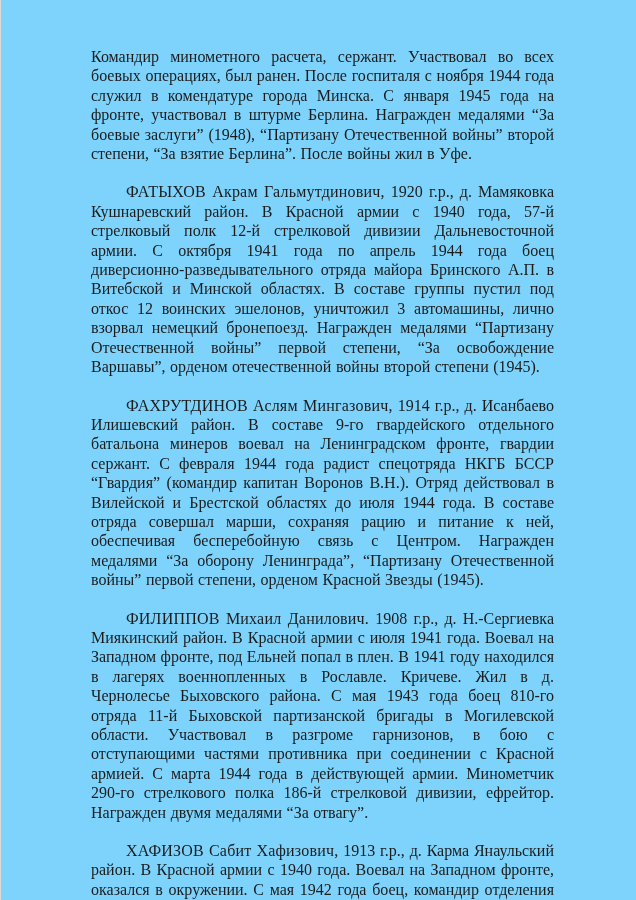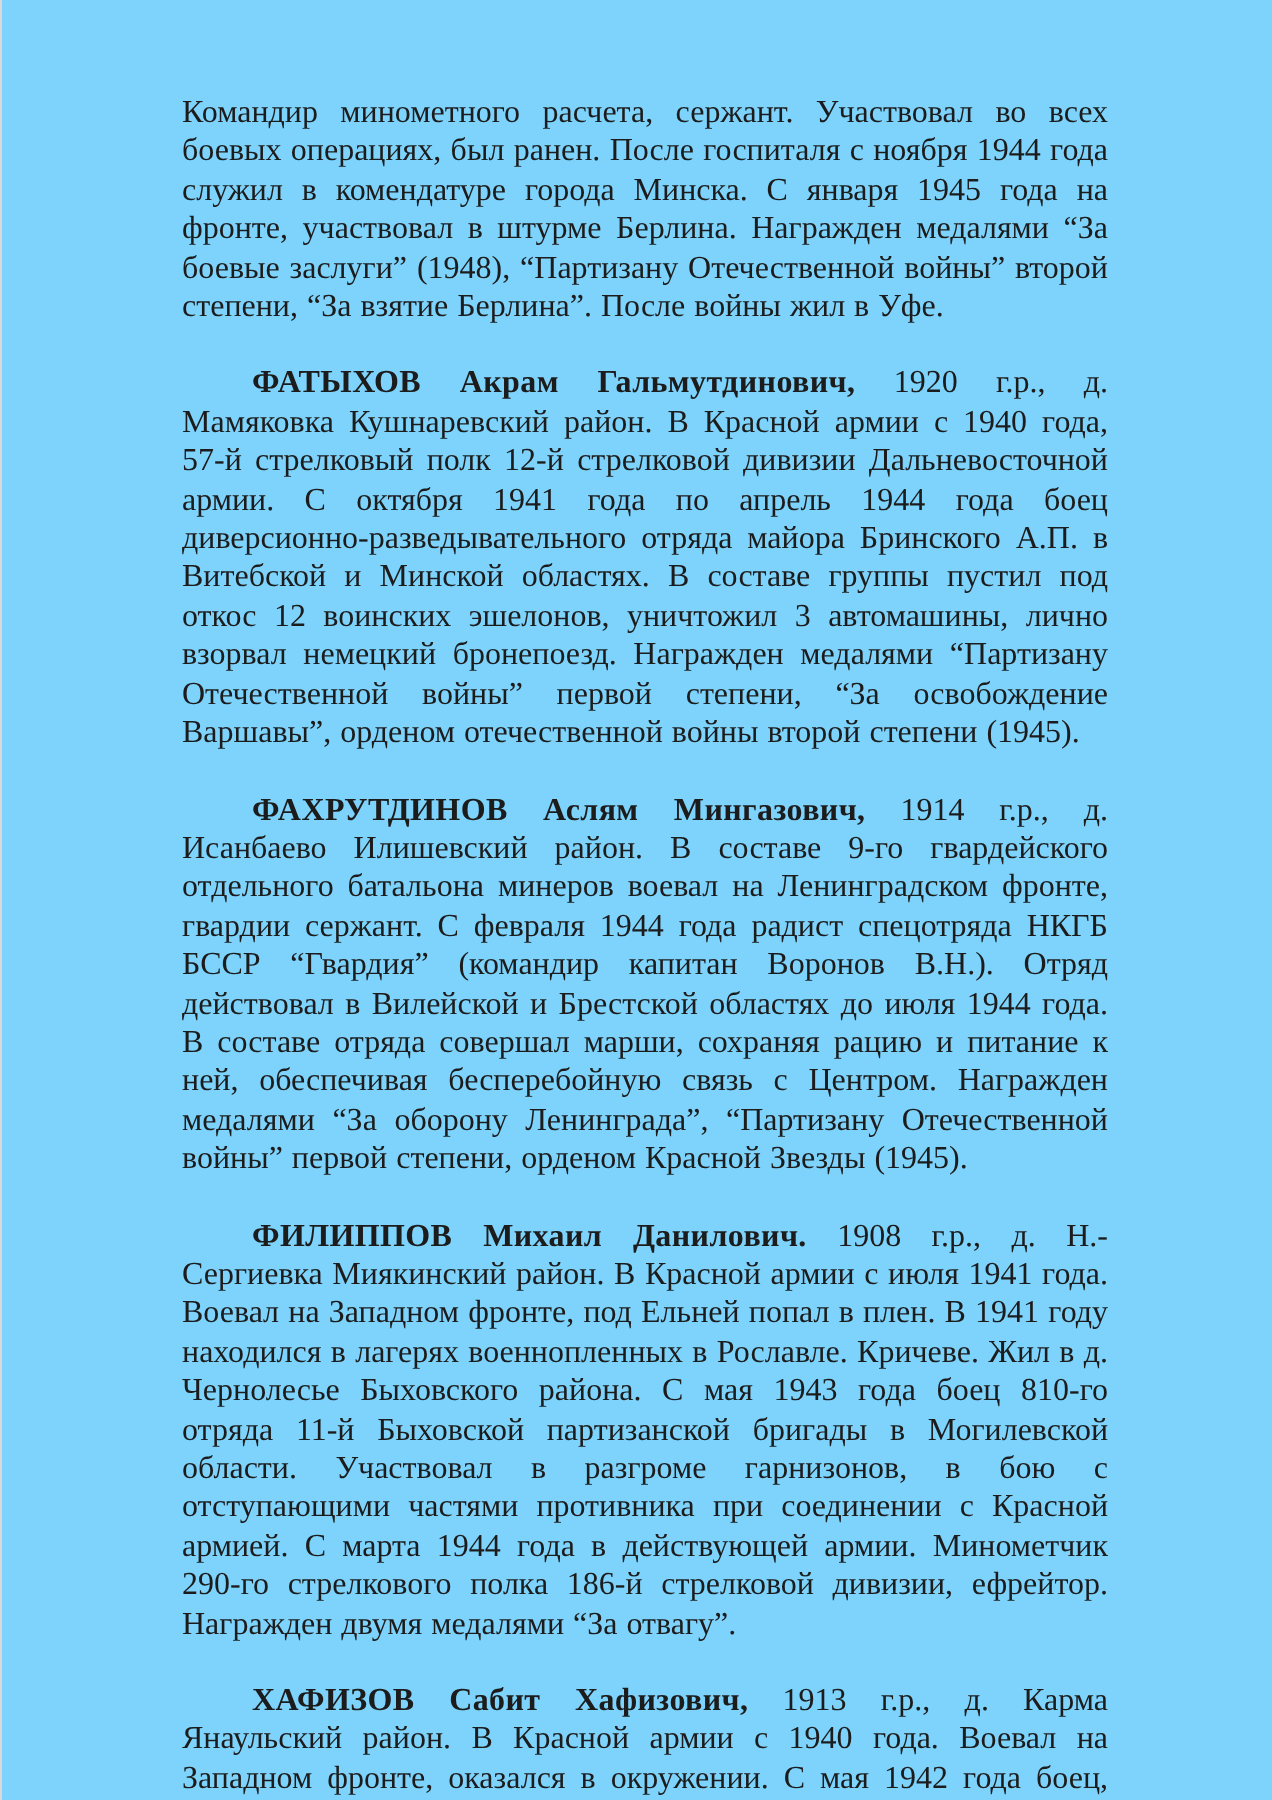--- a/index.html
+++ b/index.html
@@ -25,21 +25,21 @@
   }
   .para {
     margin: 0;
     word-spacing: 0.5px;
   }
   .entry {
     margin-top: 19px;
     text-indent: 35px;
   }
   .entry b {
-    font-weight: bold;
+    font-weight: normal;
     letter-spacing: 0.2px;
   }
 </style>
 </head>
 <body>
 
 <div class="page">
 
   <p class="para intro">Командир минометного расчета, сержант.  Участвовал во всех боевых операциях, был ранен. После госпиталя с ноября 1944 года служил в комендатуре города Минска. С января 1945 года на фронте, участвовал в штурме Берлина. Награжден медалями “За боевые заслуги” (1948), “Партизану Отечественной войны”  второй степени, “За взятие Берлина”. После войны жил в Уфе.</p>
 

